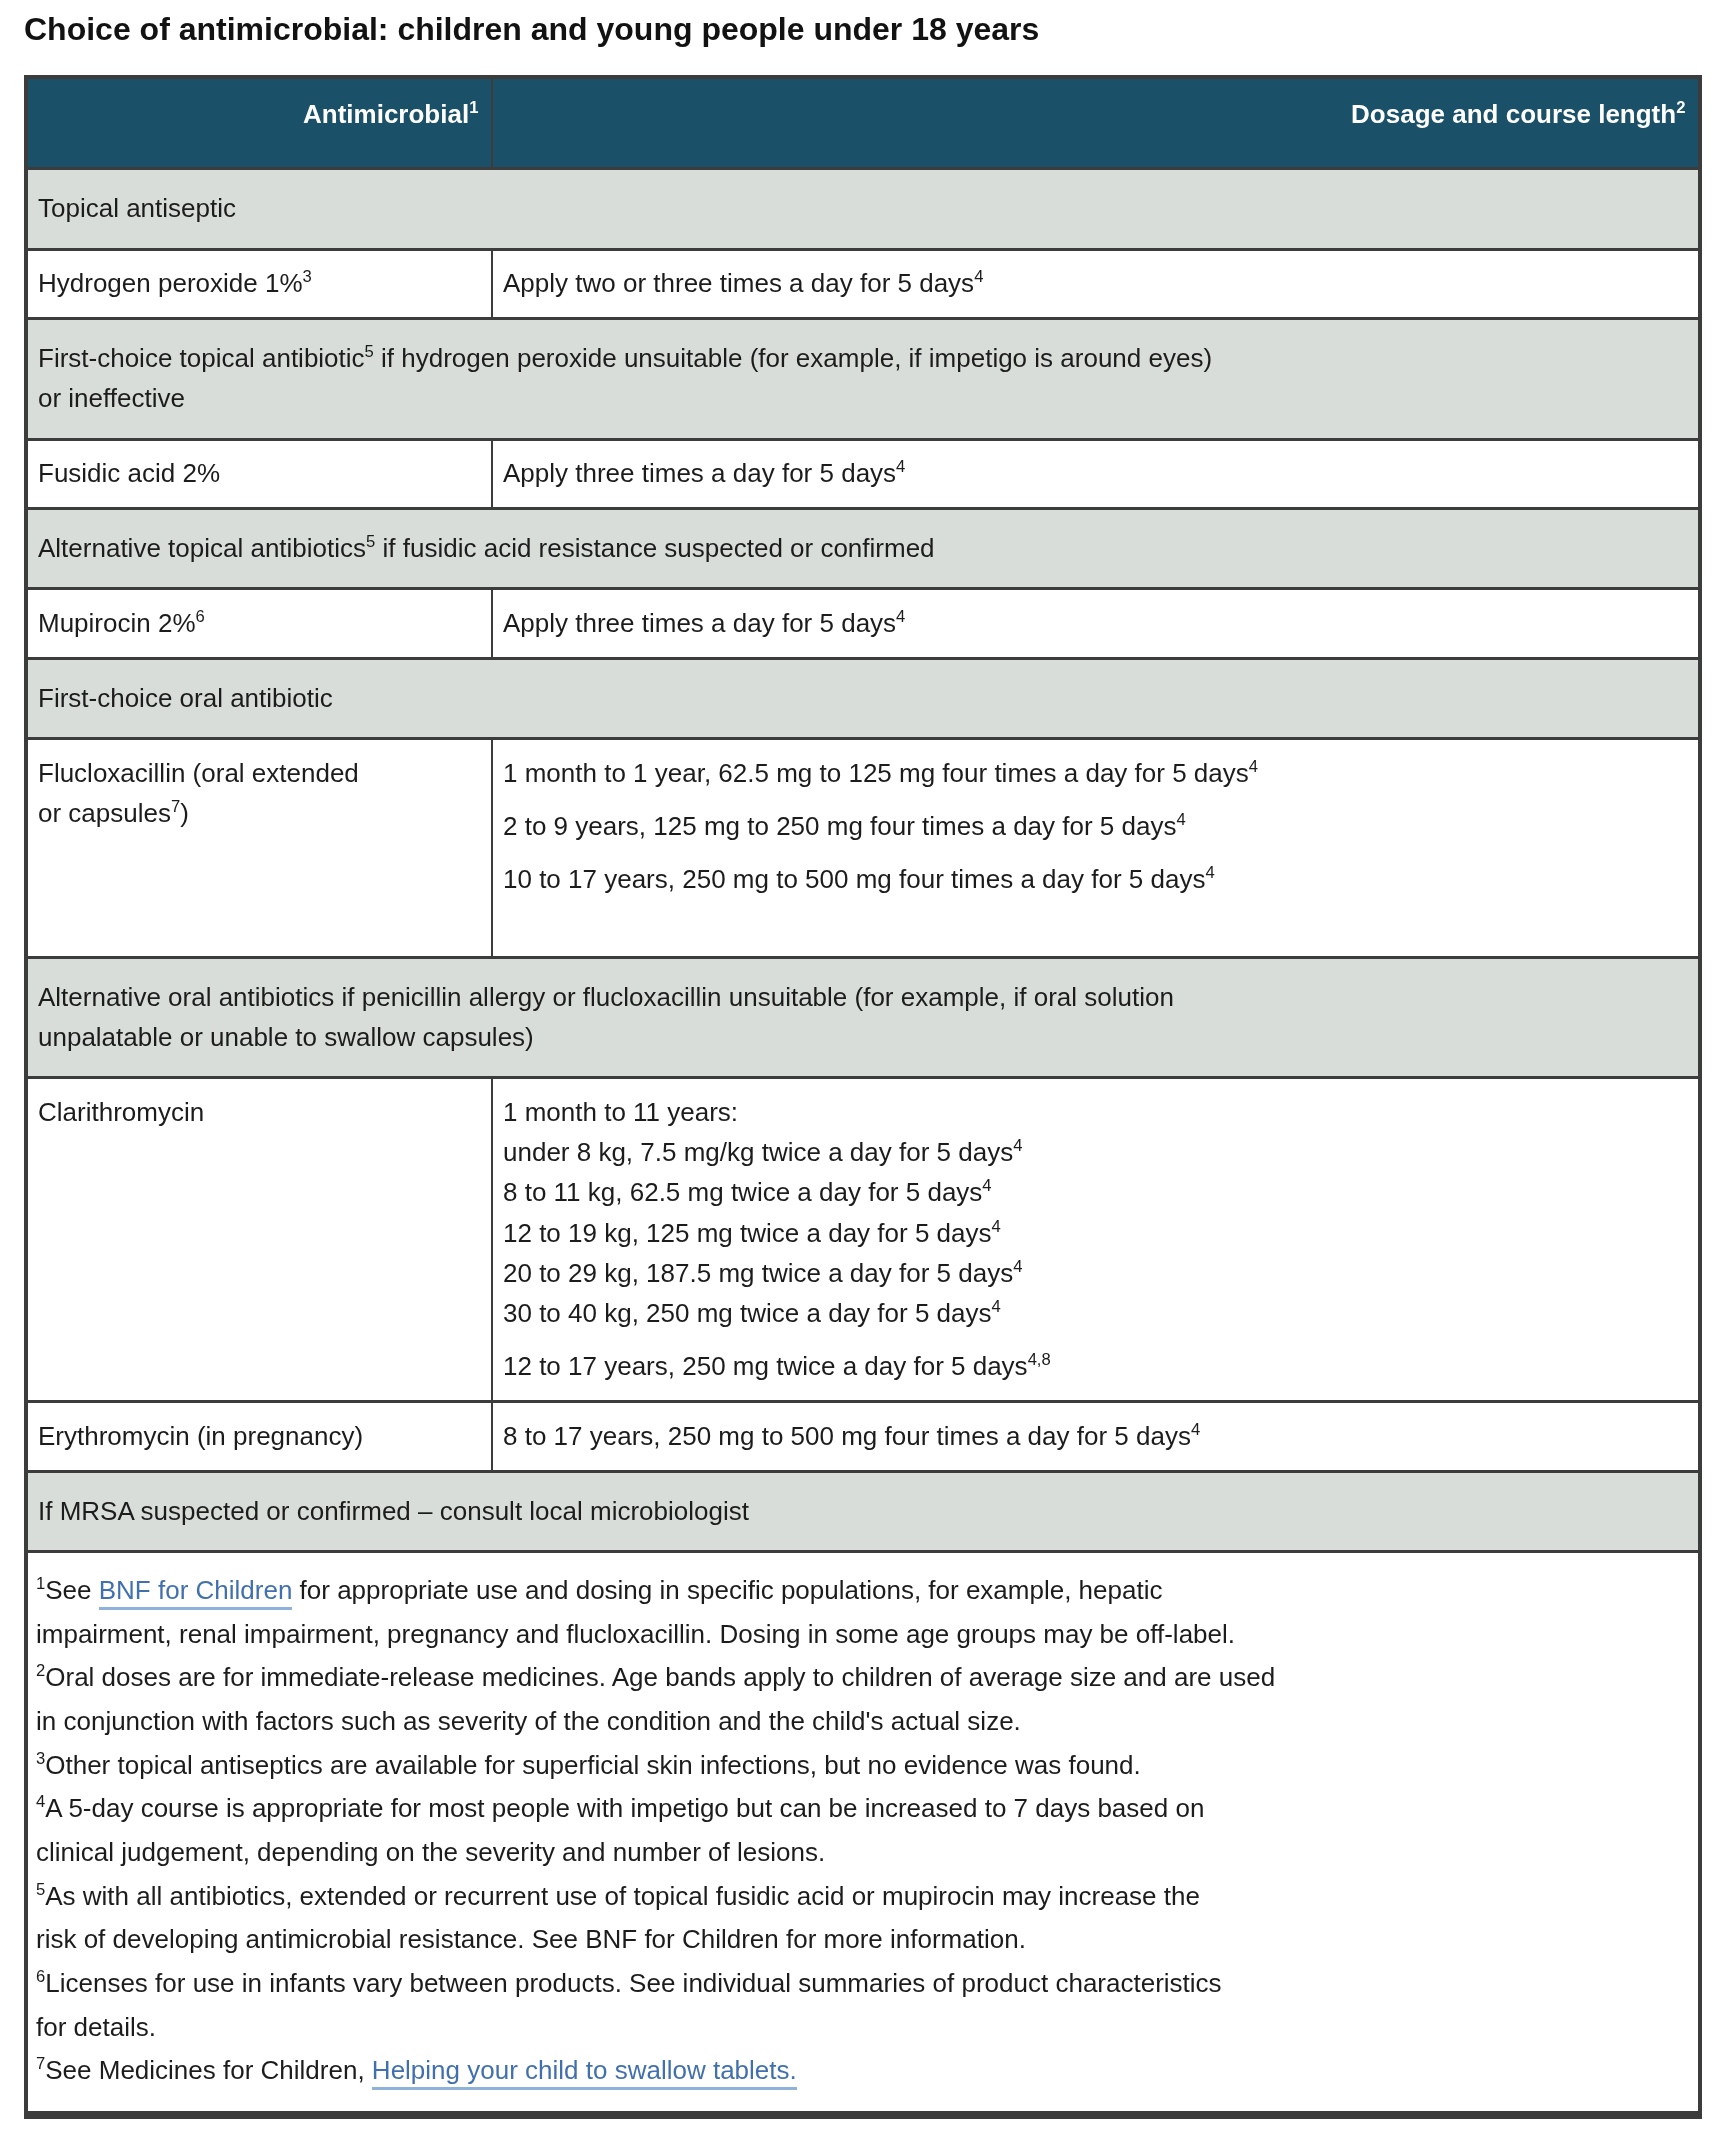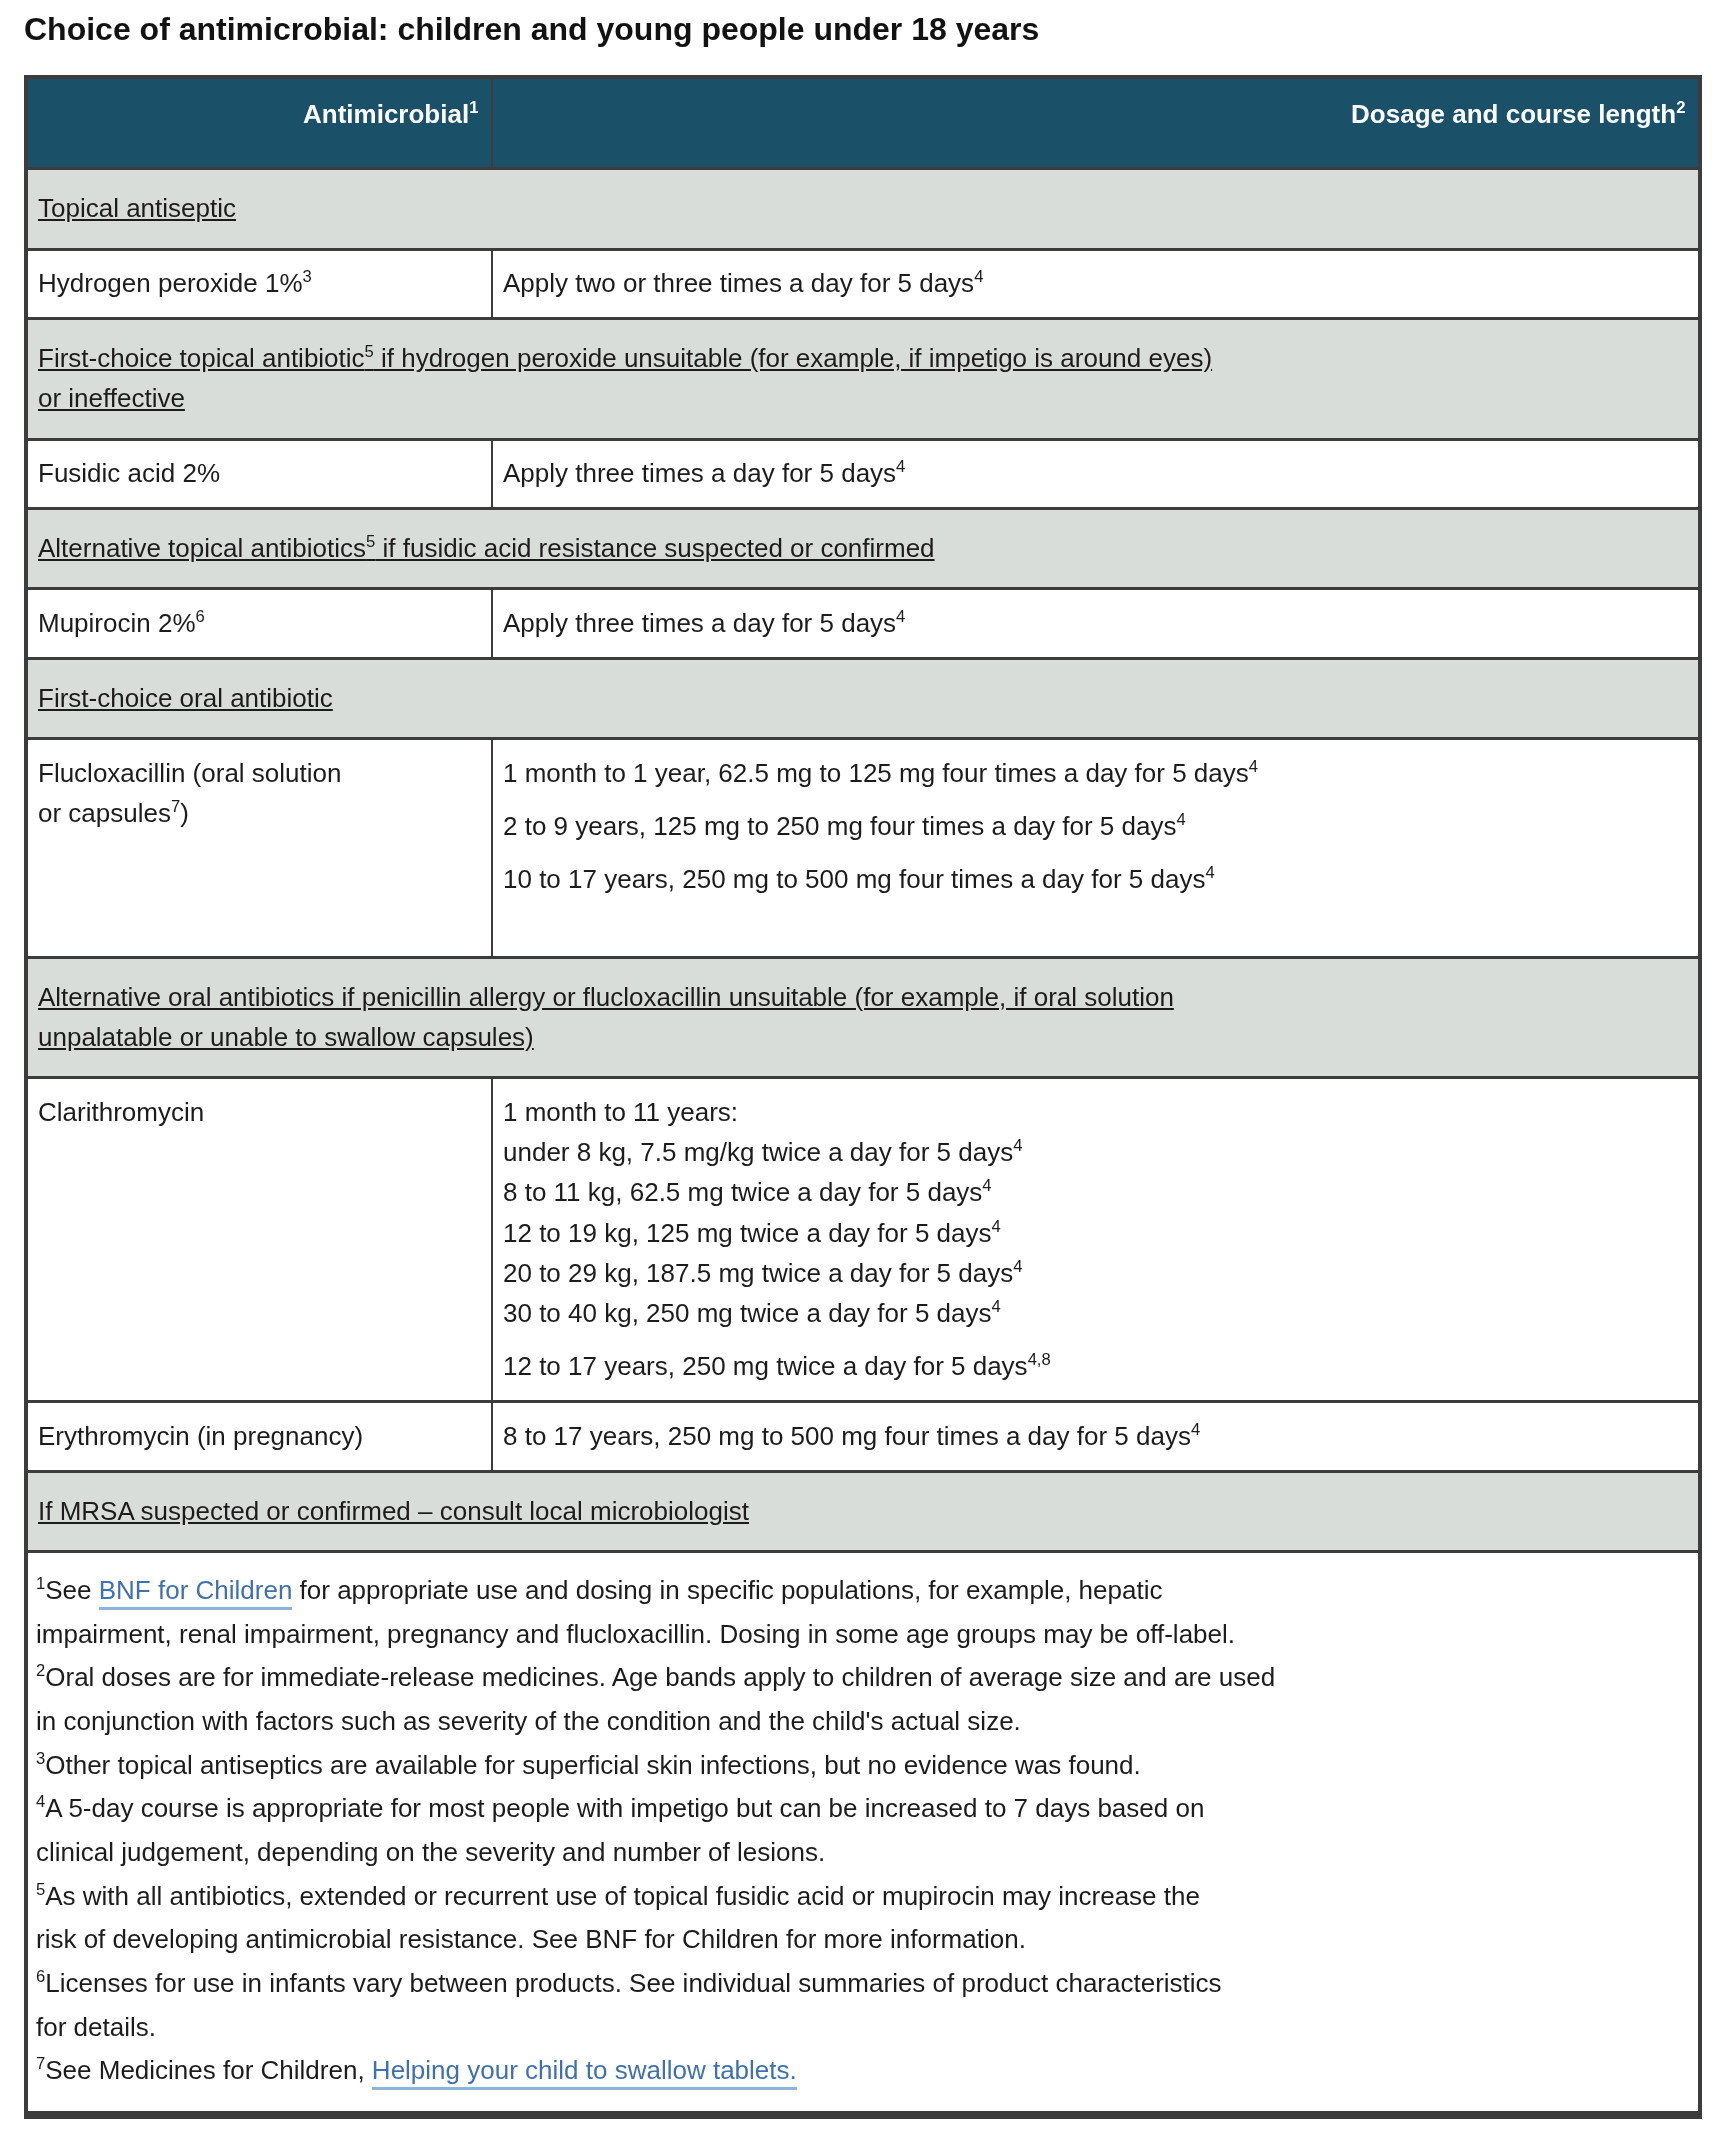--- a/index.html
+++ b/index.html
@@ -52,21 +52,20 @@
     background: var(--header-bg);
     color: #ffffff;
     font-weight: bold;
     padding: 15.3px 12.6px 33px 10px;
     text-align: right;
   }
   tr.section-row td {
     background: var(--section-bg);
     padding-top: 18px;
     padding-bottom: 19px;
-    text-decoration: underline;
   }
   td.tall { padding-bottom: 56px; }
   .cell p, th p {
     margin: 0;
     white-space: pre-line;
   }
   .cell p + p { margin-top: 13px; }
   td.footnotes { padding: 16px 12.6px 18px 8px; }
   td.footnotes p { margin: 0; line-height: 1.68; }
   td.footnotes p + p { margin-top: 0; }
@@ -153,21 +152,21 @@
       </tr>
 
       <tr class="section-row">
         <td colspan="2" class="cell">
             <p><span>First-choice oral antibiotic</span></p>
           </td>
       </tr>
 
       <tr class="data-row">
         <td class="cell tall">
-            <p><span>Flucloxacillin (oral solution
+            <p><span>Flucloxacillin (oral extended
 or capsules</span><sup>7</sup><span>)</span></p>
           </td>
         <td class="cell tall">
             <p><span>1 month to 1 year, 62.5 mg to 125 mg four times a day for 5 days</span><sup>4</sup></p>
             <p><span>2 to 9 years, 125 mg to 250 mg four times a day for 5 days</span><sup>4</sup></p>
             <p><span>10 to 17 years, 250 mg to 500 mg four times a day for 5 days</span><sup>4</sup></p>
           </td>
       </tr>
 
       <tr class="section-row">

